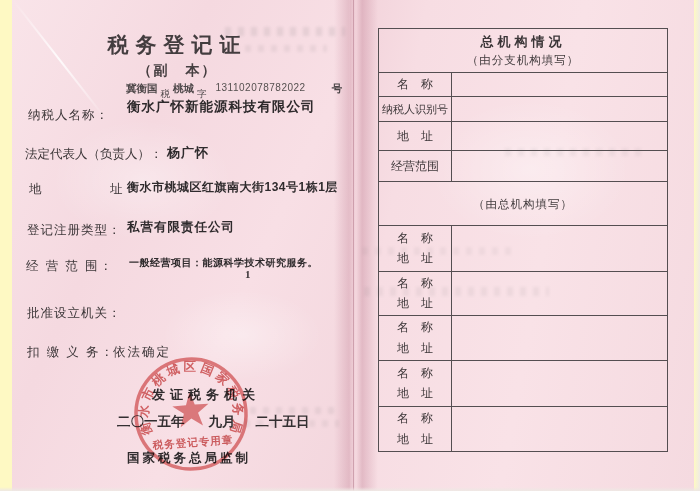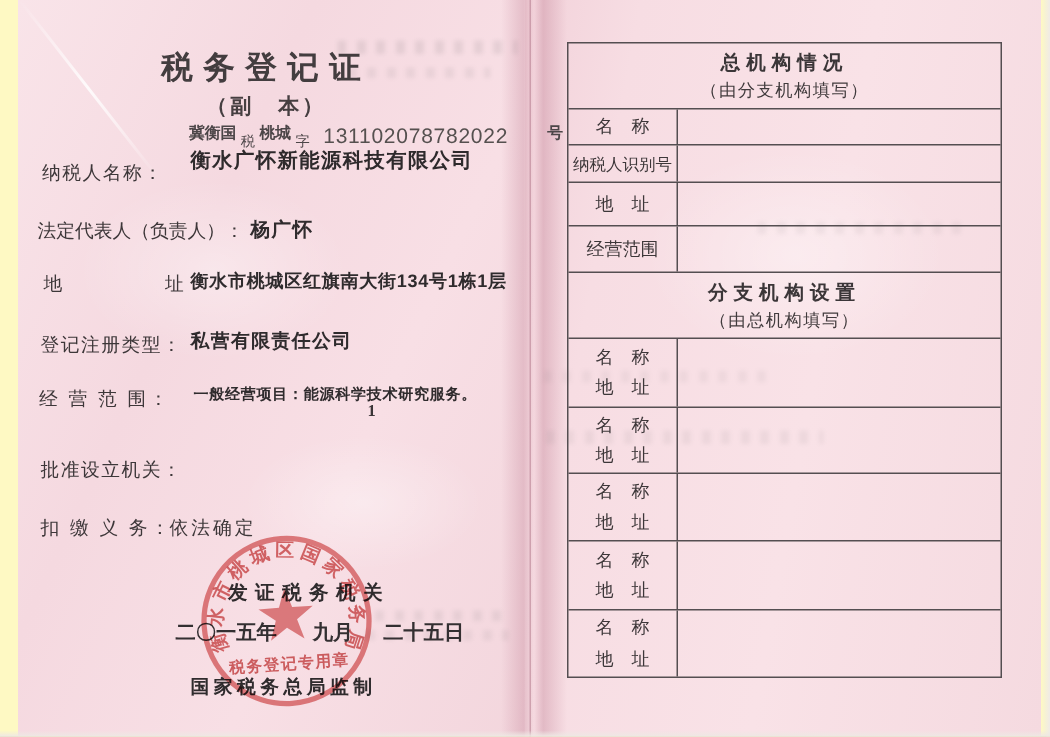--- a/index.html
+++ b/index.html
@@ -29,21 +29,21 @@
 
   
   .title{position:absolute;left:60px;top:31px;width:235px;text-align:center;
     font-size:21px;font-weight:bold;letter-spacing:7px;color:#433d3f;}
   .subtitle{position:absolute;left:60px;top:62px;width:235px;text-align:center;
     font-size:14px;font-weight:bold;letter-spacing:2px;color:#463f41;}
   .certno{position:absolute;left:126px;top:82px;display:flex;align-items:flex-start;
     font-family:"Liberation Sans","DejaVu Sans",sans-serif;color:#4c4648;}
   .cn-b{font-size:10.5px;font-weight:bold;}
   .cn-s{font-size:9.5px;transform:translateY(6px);margin:0 3px;}
-  .cn-num{font-size:14px;letter-spacing:.5px;margin-left:6px;color:#55504f;}
+  .cn-num{font-size:10px;letter-spacing:.5px;margin-left:6px;color:#55504f;}
   .cn-suffix{margin-left:26px;}
   .company{position:absolute;left:127px;top:98px;
     font-family:Liberation Mono, monospace;font-weight:bold;
     font-size:13.5px;letter-spacing:1px;color:#2e2a2c;}
   .f-label{position:absolute;font-size:12.5px;letter-spacing:1px;color:#3d3739;}
   .f-value{position:absolute;font-family:"Liberation Sans","DejaVu Sans",sans-serif;
     font-weight:bold;color:#2f2b2d;}
   .v-serif{position:absolute;font-size:12.5px;letter-spacing:2px;color:#3d3739;}
   .biz-note{position:absolute;left:245px;top:268px;font-size:11px;font-weight:bold;color:#3a3537;}
   .issuer{position:absolute;left:152px;top:386px;font-size:13px;font-weight:600;
@@ -176,21 +176,20 @@
       <div class="trow" style="height:29px;">
         <div class="tlabel">地　址</div>
         <div class="tval"></div>
       </div>
       <div class="trow" style="height:31px;">
         <div class="tlabel">经营范围</div>
         <div class="tval"></div>
       </div>
 
       <div class="thead" style="height:44px;border-top:1px solid #544e51;box-sizing:border-box;">
-        <div class="th-title">分支机构设置</div>
         <div class="th-sub">（由总机构填写）</div>
       </div>
 
       <div class="trow" style="height:46px;">
         <div class="tlabel2">
           <div>名　称</div>
           <div>地　址</div>
         </div>
         <div class="tval"></div>
       </div>

